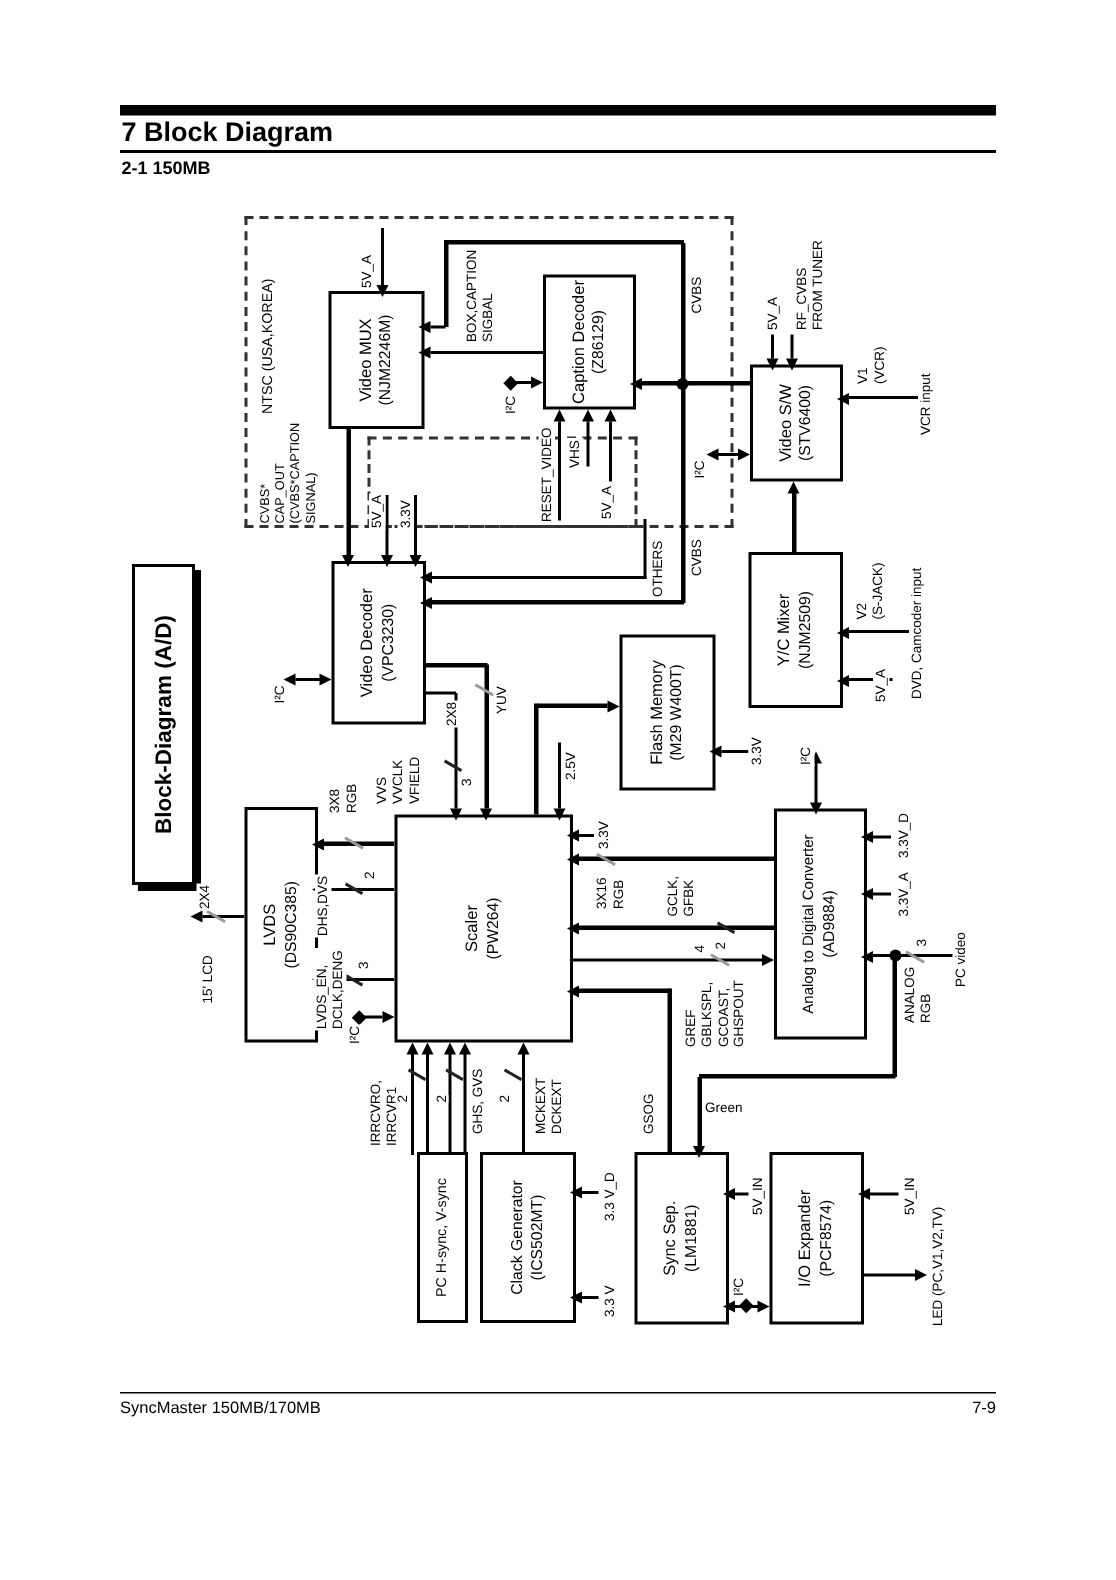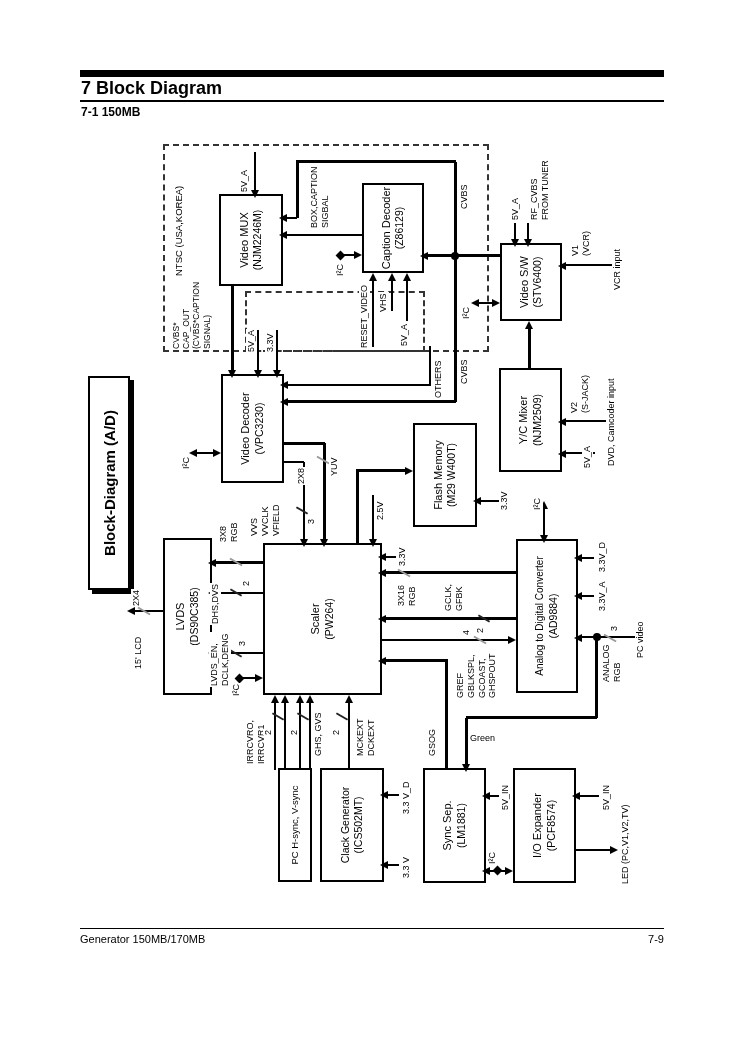--- a/index.html
+++ b/index.html
@@ -32,21 +32,21 @@
   .dot{position:absolute;width:8px;height:8px;border-radius:50%;background:#000;z-index:3}
   .vert{writing-mode:vertical-rl}
 </style>
 </head>
 <body>
 
 <div class="page">
   <div class="hdr-bar"></div>
   <div class="hdr-title">7 Block Diagram</div>
   <div class="hdr-rule"></div>
-  <div class="hdr-sub">7-1 150MB</div>
+  <div class="hdr-sub">2-1 150MB</div>
 
   <div class="diagram">
 
     <div class="dash" style="left:553px;top:78px;width:204px;height:322px"></div>
     <div class="dash" style="left:553px;top:160px;width:57px;height:176px"></div>
 
     <div class="titlebox">
         <span>Block-Diagram (A/D)</span>
       </div>
 
@@ -349,15 +349,15 @@
     <div class="lbl" style="left:26px;top:316px">3.3 V</div>
     <div class="lbl" style="left:148px;top:342px">GSOG</div>
     <div class="lbl vert" style="left:160px;top:385px">Green</div>
     <div class="lbl" style="left:94px;top:415px">5V_IN</div>
     <div class="lbl" style="left:40px;top:402px">I²C</div>
     <div class="lbl" style="left:94px;top:516px">5V_IN</div>
     <div class="lbl" style="left:20px;top:535px">LED (PC,V1,V2,TV)</div>
   </div>
 
   <div class="ftr-rule"></div>
-  <div class="ftr-left">Generator 150MB/170MB</div>
+  <div class="ftr-left">SyncMaster 150MB/170MB</div>
   <div class="ftr-right">7-9</div>
 </div>
 
 </body></html>

